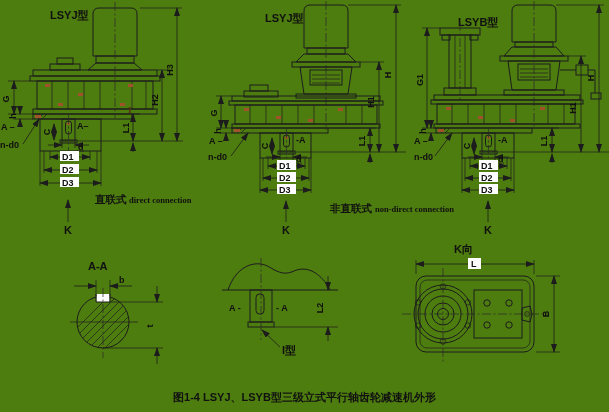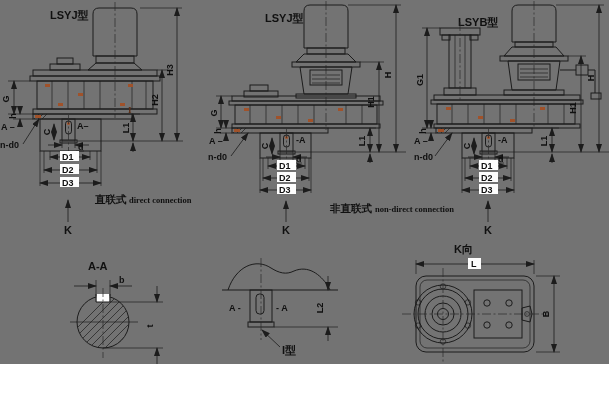--- a/index.html
+++ b/index.html
@@ -1,16 +1,16 @@
 <!DOCTYPE html>
 <html><head>
 <meta charset="utf-8">
 <style>
   html,body{margin:0;padding:0;background:#ffffff;}
-  #stage{position:relative;width:609px;height:364px;background:#737373;overflow:hidden;
+  #stage{position:relative;width:609px;height:412px;background:#4d7c0f;overflow:hidden;
          font-family:"Liberation Sans",sans-serif;}
   svg{position:absolute;overflow:visible;}
   .ln{stroke:#1c1c1c;stroke-width:1;fill:none;}
   .thin{stroke:#1c1c1c;stroke-width:.7;fill:none;}
   .cl{stroke:#2a2a2a;stroke-width:.7;fill:none;stroke-dasharray:9 2.5 2 2.5;}
   .dim{stroke:#1c1c1c;stroke-width:.8;fill:none;}
   .hatch{stroke:#1c1c1c;stroke-width:.7;fill:none;}
   .spk{fill:#a0522a;stroke:none;}
   .wht{fill:#fdfdfd;stroke:none;}
   text{fill:#101010;font-family:"Liberation Sans",sans-serif;font-weight:bold;font-size:9px;}
@@ -542,14 +542,15 @@
     <line class="dim" x1="26" y1="24" x2="144" y2="24" marker-start="url(#f6s)" marker-end="url(#f6e)"></line>
     <rect class="wht" x="78" y="18" width="13" height="11"></rect>
     <text x="81" y="27">L</text>
     <line class="thin" x1="146" y1="36" x2="170" y2="36"></line>
         <line class="thin" x1="146" y1="112" x2="170" y2="112"></line>
     <line class="dim" x1="164" y1="36" x2="164" y2="112" marker-start="url(#f6s)" marker-end="url(#f6e)"></line>
     <text transform="rotate(-90,159,74)" x="159" y="74" text-anchor="middle">B</text>
   </g>
 </svg>
 
+<div id="main-caption">图1-4 LSYJ、LSYB型三级立式平行轴齿轮减速机外形</div>
 
 </div>
 
 </body></html>

